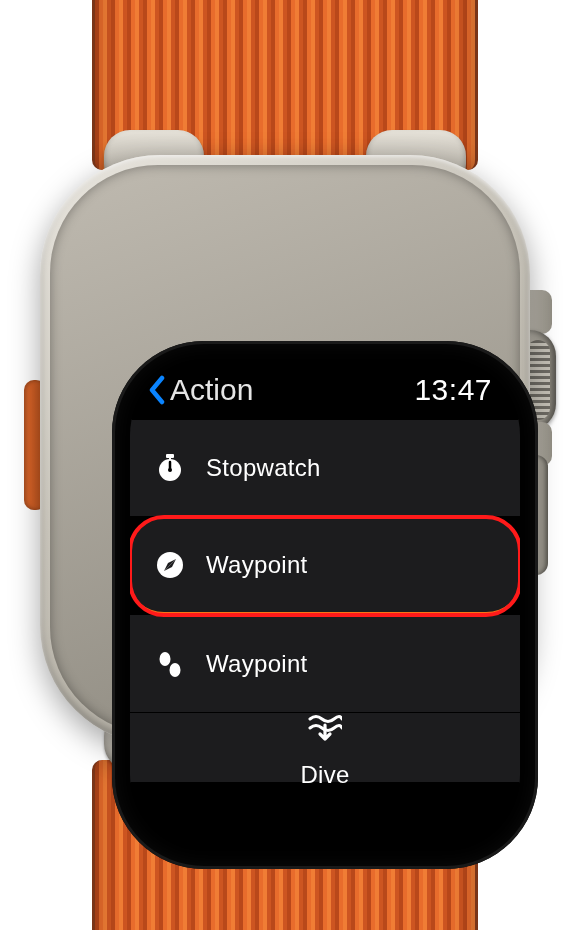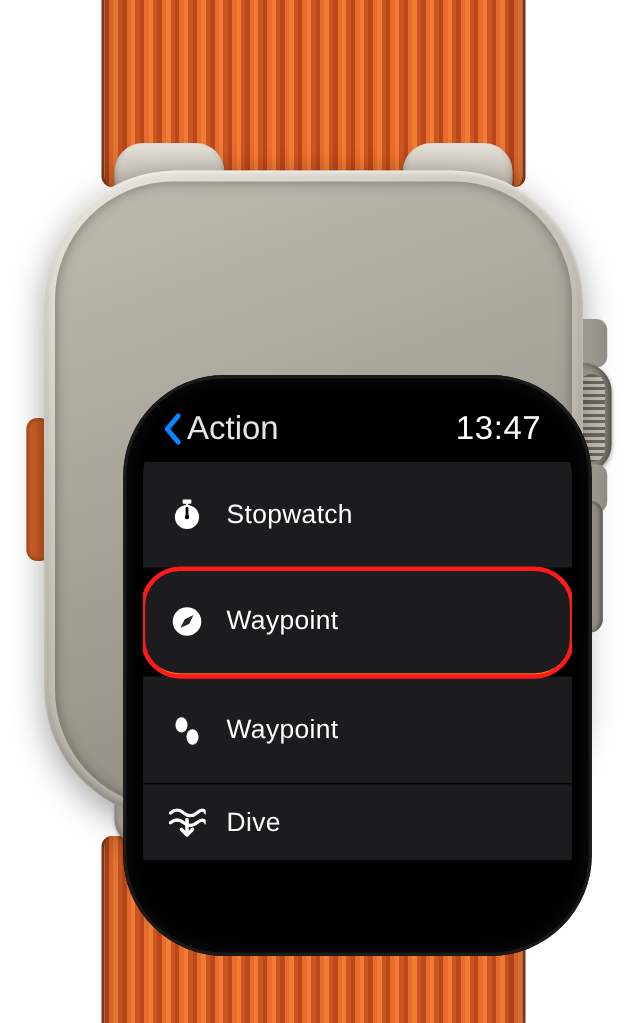--- a/index.html
+++ b/index.html
@@ -71,21 +71,21 @@
   .list { margin-top:4px; }
   .row {
     display:flex; align-items:center; gap:18px;
     padding:0 22px; height:98px;
     background:#1c1c1e;
     border-bottom:1px solid #000;
   }
   .row:first-child{border-top:1px solid #000;}
   .row .icon { width:36px; height:36px; display:flex; align-items:center; justify-content:center; color:#fff;}
   .row .label{ font-size:24px; font-weight:400; color:#fff; letter-spacing:0.3px;}
-  .row.last{ height:70px; }
+  .row.last{ height:70px;flex-direction:column; }
 
   .highlight{
     position:relative;
     outline: 4px solid #ff1a1a;
     outline-offset:-2px;
     border-radius:34px;
     z-index:2;
     border-bottom:3px solid #f97316;
   }
 </style>

